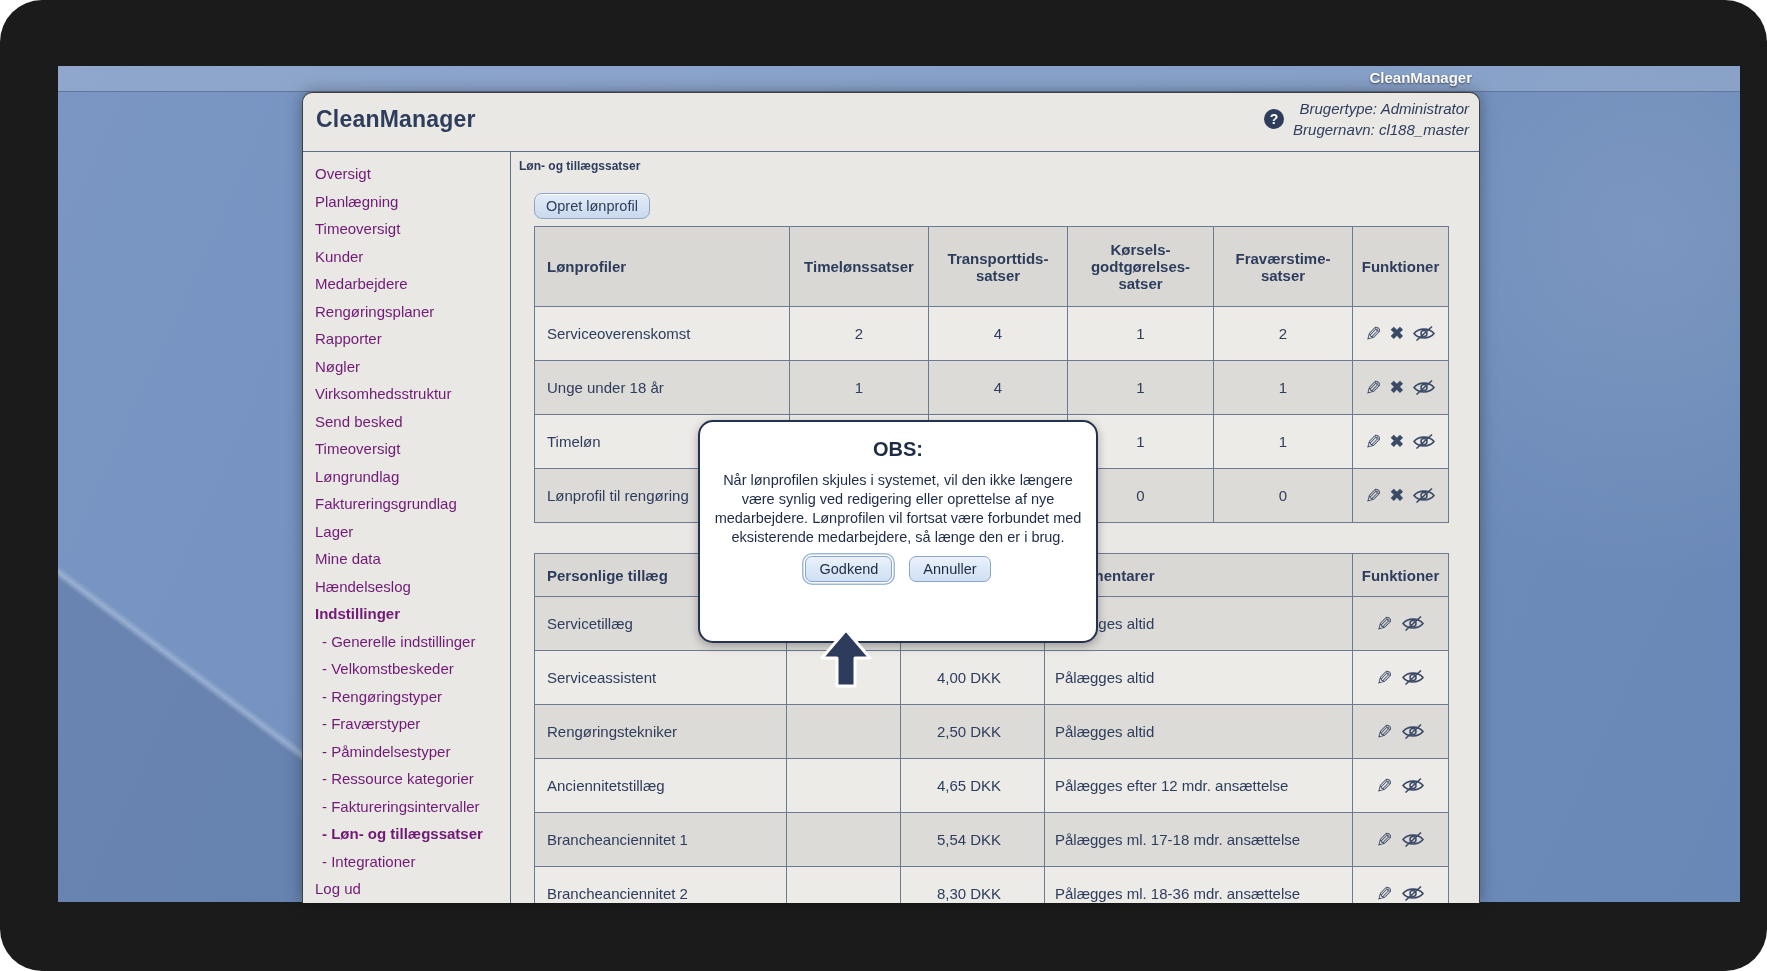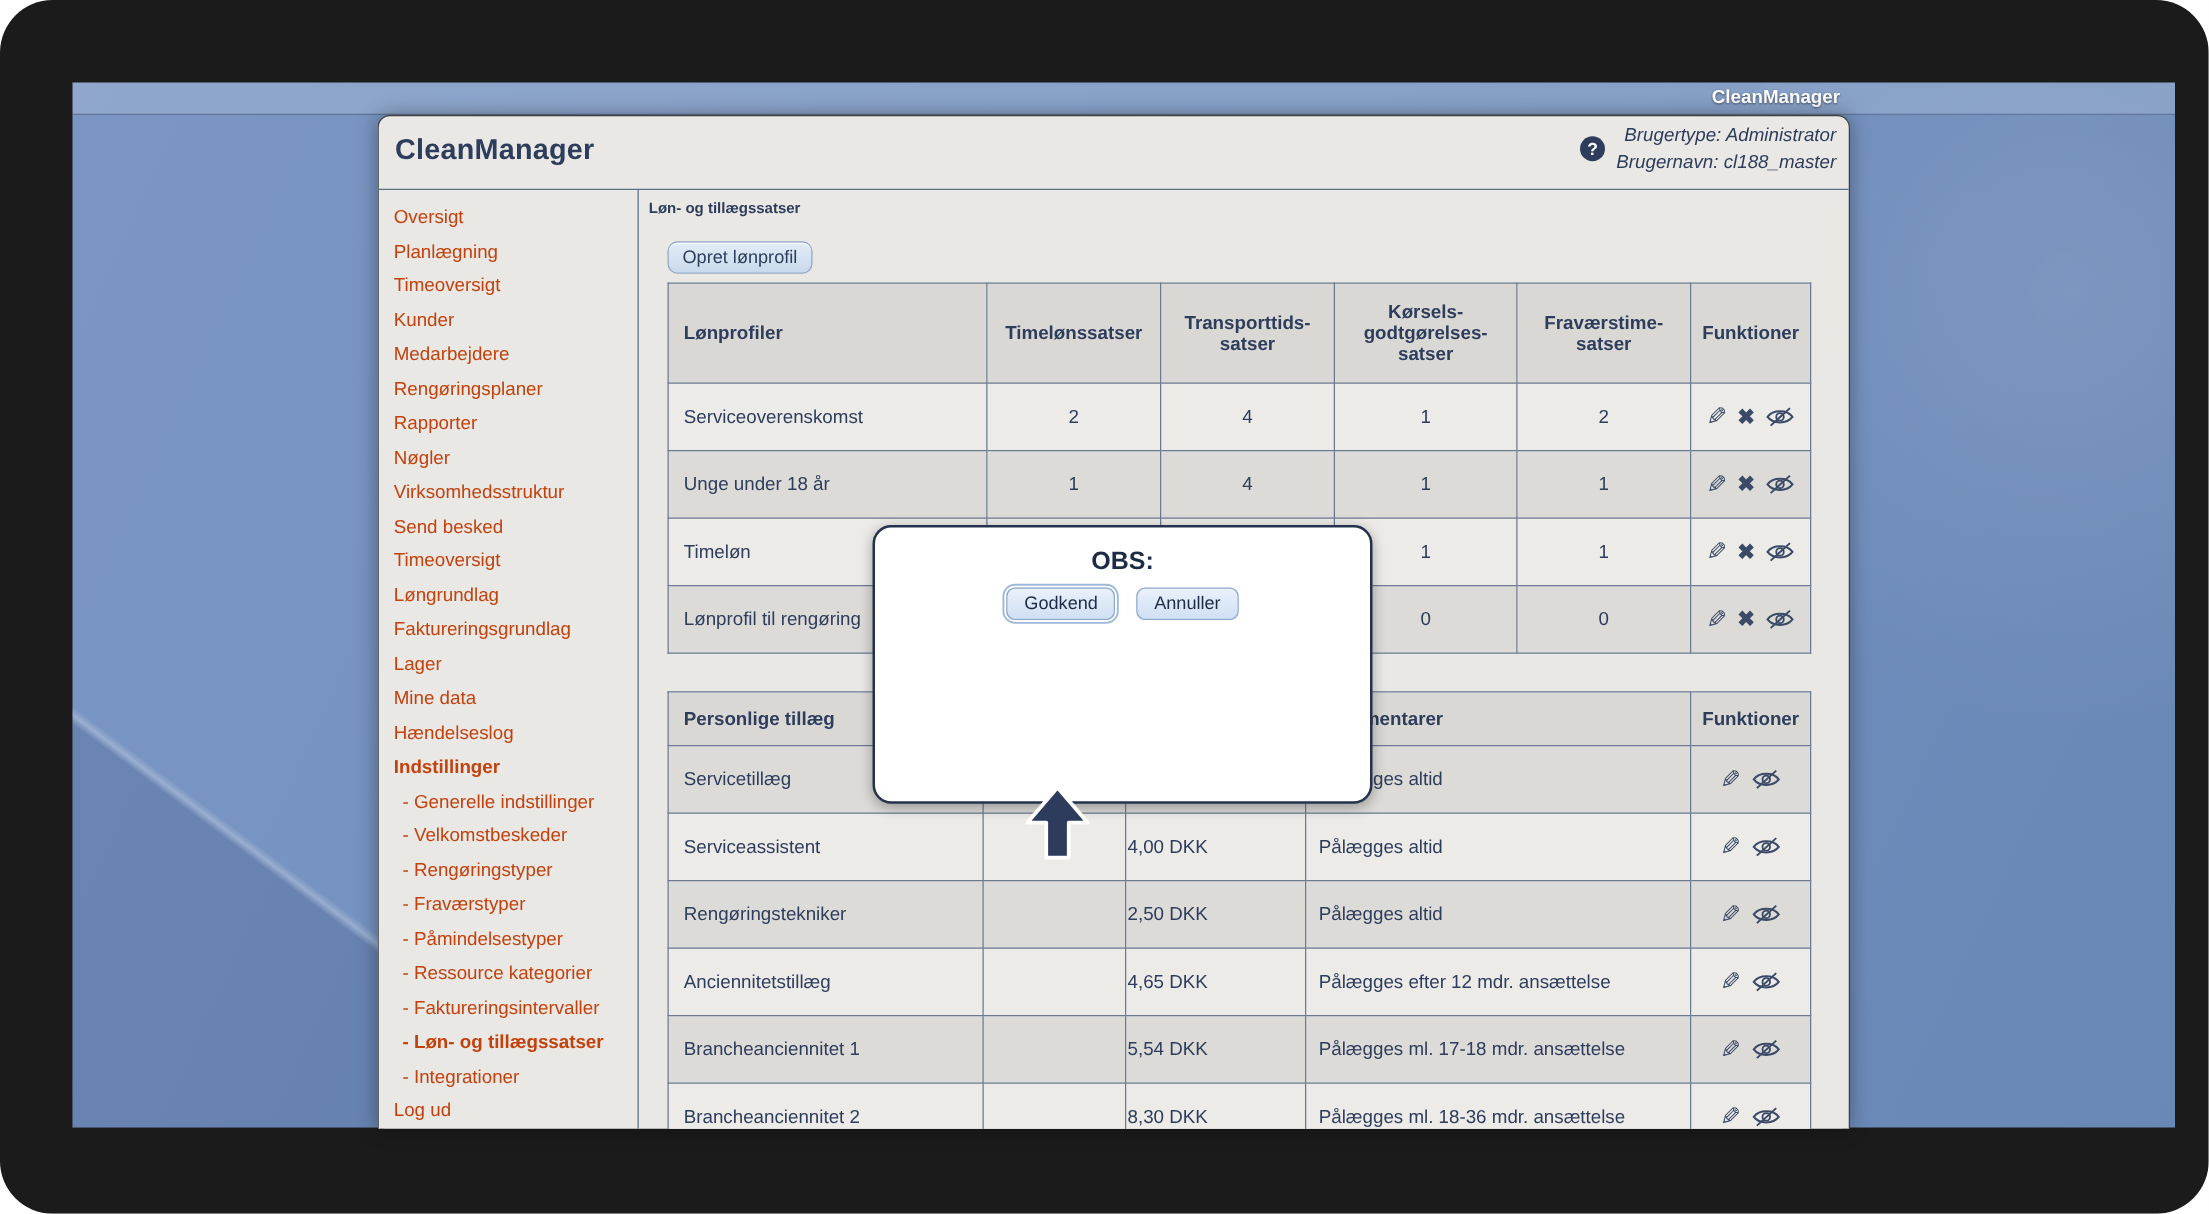--- a/index.html
+++ b/index.html
@@ -23,21 +23,21 @@
   .panel-header{position:relative;height:58px;border-bottom:1px solid #5f6e87;}
   .logo{position:absolute;left:13px;top:13px;font-size:23px;font-weight:bold;color:#2e3d5c;letter-spacing:.2px;}
   .header-right{position:absolute;right:10px;top:5px;display:flex;align-items:center;gap:9px;}
   .help-icon{width:20px;height:20px;border-radius:50%;background:#2e3d5c;color:#fff;font-weight:bold;
     font-size:14px;display:flex;align-items:center;justify-content:center;cursor:pointer;}
   .user-lines{text-align:right;font-style:italic;font-size:15px;color:#2e3d5c;line-height:21px;}
   .panel-body{display:flex;height:751px;}
   
   .sidebar{width:208px;min-width:208px;margin:0;padding:8px 0 0 12px;list-style:none;
     border-right:1px solid #5f6e87;box-sizing:border-box;}
-  .sidebar li{font-size:15px;color:#c2410c;line-height:27.5px;white-space:nowrap;cursor:pointer;}
+  .sidebar li{font-size:15px;color:#701a75;line-height:27.5px;white-space:nowrap;cursor:pointer;}
   .sidebar li.bold{font-weight:bold;}
   .sidebar li.sub{padding-left:7px;}
   
   .content{position:relative;flex:1;}
   .page-title{margin:7px 0 0 8px;font-size:12px;font-weight:bold;color:#2e3d5c;}
   .create-btn{display:block;margin:20px 0 0 23px;padding:4px 11px;font-family:"Liberation Sans",sans-serif;
     font-size:14.5px;color:#2e3d5c;background:linear-gradient(#e3ecf8,#c9d9ec);
     border:1px solid #8da6c8;border-radius:8px;box-shadow:inset 0 1px 0 #fff;cursor:pointer;}
   table{border-collapse:collapse;margin-left:23px;table-layout:fixed;}
   #t1{margin-top:7px;}
@@ -45,21 +45,21 @@
   th,td{border:1px solid #6b7a92;font-size:15px;color:#2e3d5c;overflow:hidden;}
   th{background:#d9d8d5;font-weight:bold;white-space:pre-line;text-align:center;padding:6px 4px;}
   th.left{text-align:left;padding-left:12px;}
   #t1 thead tr{height:80px;}
   #t2 thead tr{height:43px;}
   tbody tr{height:54px;}
   tr.light{background:#ecebe8;}
   tr.dark{background:#dcdbd8;}
   td.name{text-align:left;padding-left:12px;white-space:nowrap;}
   td.num{text-align:center;}
-  td.amount{text-align:left;padding-right:8px;white-space:nowrap;}
+  td.amount{text-align:center;padding-right:8px;white-space:nowrap;}
   td.comment{text-align:left;padding-left:10px;white-space:nowrap;}
   td.func{text-align:center;}
   .func-wrap{display:flex;align-items:center;justify-content:center;gap:8px;}
   .ic-pencil{font-size:20px;color:#3b4a66;display:inline-block;transform:scaleX(-1);cursor:pointer;line-height:1;}
   .ic-x{font-size:17px;font-weight:bold;color:#3b4a66;cursor:pointer;line-height:1;}
   .ic-eye{cursor:pointer;}
   
   .modal{position:absolute;left:698px;top:420px;width:400px;height:223px;background:#fff;
     border:2px solid #25324f;border-radius:15px;box-sizing:border-box;z-index:5;
     box-shadow:0 3px 10px rgba(0,0,0,.3);text-align:center;}
@@ -339,20 +339,21 @@
                 </td>
               </tr>
             </tbody>
         </table>
       </div>
     </div>
   </div>
 
   <div class="modal">
     <div class="modal-title">OBS:</div>
+    <div class="modal-body">Når lønprofilen skjules i systemet, vil den ikke længere være synlig ved redigering eller oprettelse af nye medarbejdere. Lønprofilen vil fortsat være forbundet med eksisterende medarbejdere, så længe den er i brug.</div>
     <div class="modal-buttons">
       <button class="modal-btn focused">Godkend</button>
       <button class="modal-btn">Annuller</button>
     </div>
   </div>
 
   <svg class="cursor-arrow" width="52" height="60" viewBox="0 0 52 60">
     <polygon points="26,2 50,30 35,30 35,58 17,58 17,30 2,30" fill="#2d3b5c" stroke="#ffffff" stroke-width="3" stroke-linejoin="round"></polygon>
   </svg>
 </div>

